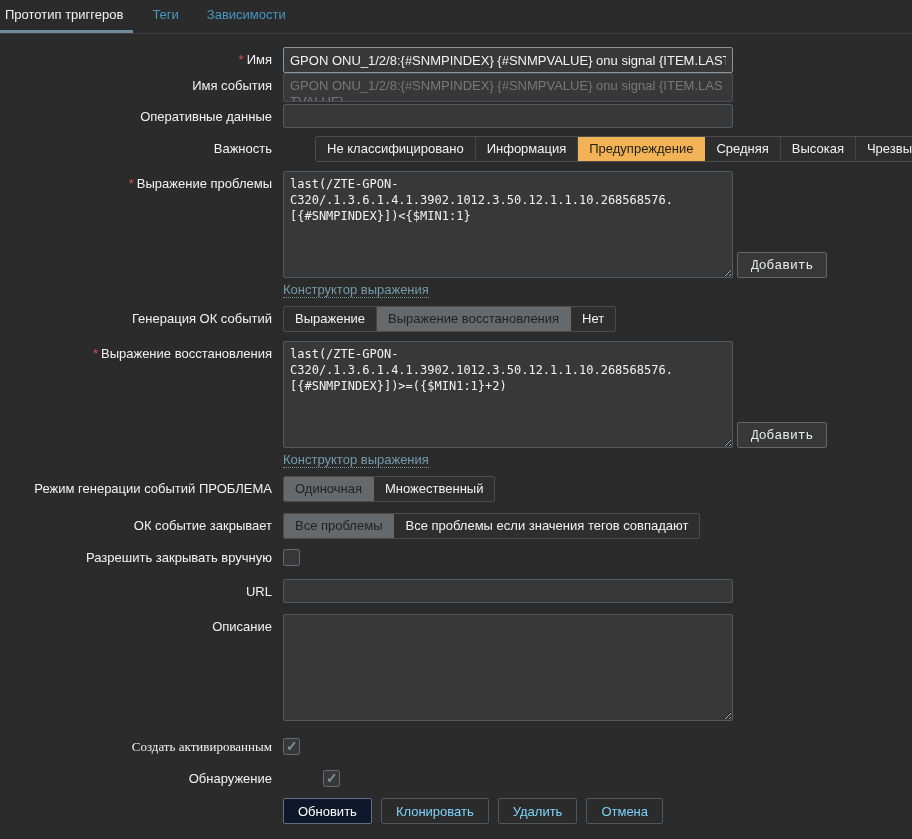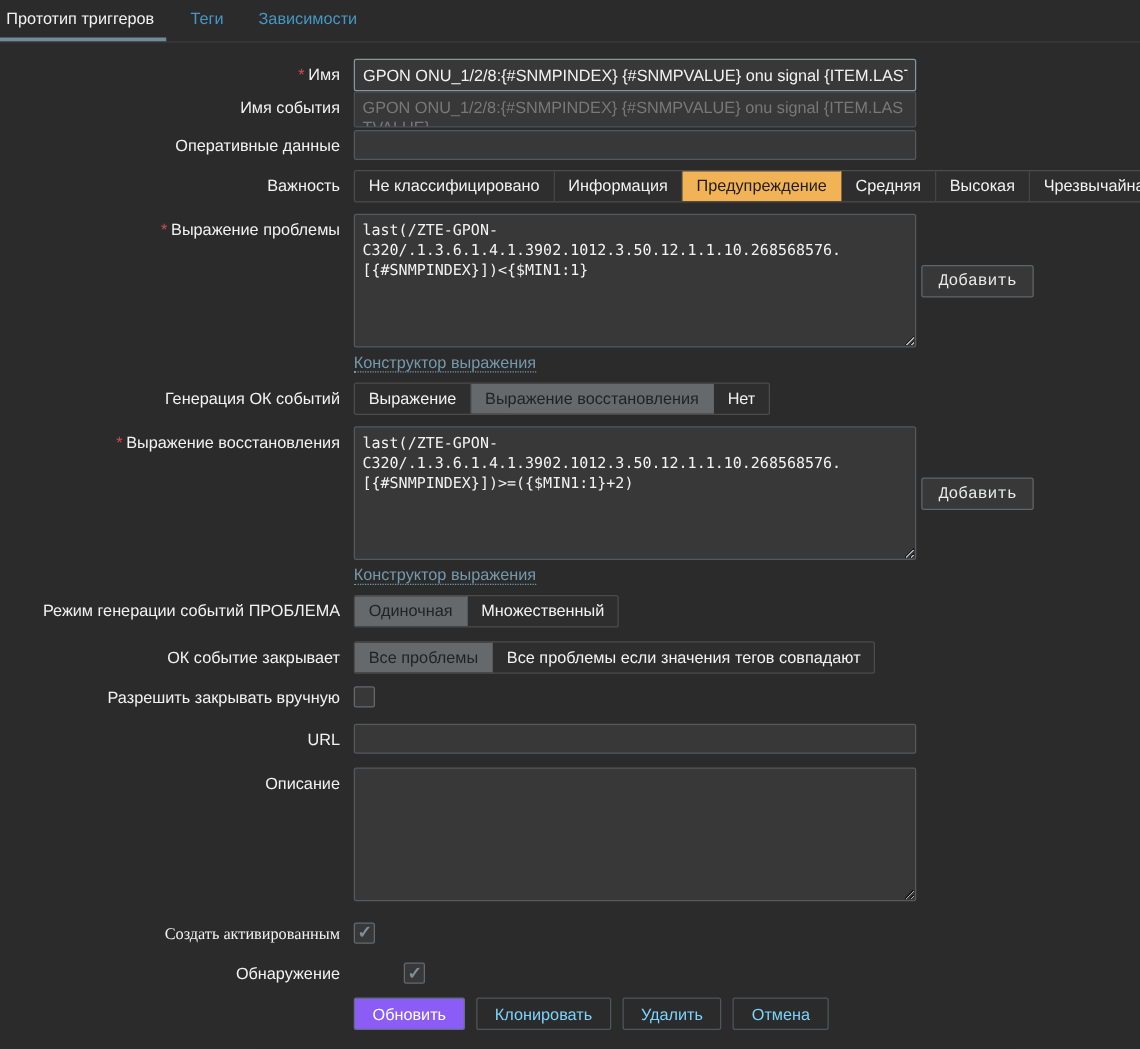--- a/index.html
+++ b/index.html
@@ -38,21 +38,21 @@
     text-align: right; padding-top: 5px;
     color: #f2f2f2; line-height: 16px;
   }
   .row-label .req { color: #d64b4b; margin-right: 3px; }
   .row-field { margin-left: 11px; }
 
   
   .r-name   { margin-bottom: 0; }
   .r-event  { margin-bottom: 2px;  }
   .r-opdata { margin-bottom: 8px;  }
-  .r-sev    { margin-bottom: 9px;  }
+  .r-sev    { margin-bottom: 9px; gap: 32px;  }
   .r-expr   { margin-bottom: 8px;  }
   .r-okgen  { margin-bottom: 9px;  }
   .r-mode   { margin-bottom: 11px; }
   .r-closes { margin-bottom: 9px;  }
   .r-manual { margin-bottom: 13px; }
   .r-url    { margin-bottom: 11px; }
   .r-desc   { margin-bottom: 16px; }
   .r-cb1    { margin-bottom: 14px; font-family: Liberation Serif, serif; }
   .r-cb2    { margin-bottom: 11px; gap: 40px; }
 
@@ -70,21 +70,21 @@
     height: 29px; resize: none; overflow: hidden;
     color: #787878; border-color: #4c5055; word-break: break-all;
   }
   .ta-expr {
     height: 107px; resize: vertical; overflow: hidden;
     font-family: "DejaVu Sans Mono", monospace; font-size: 12px;
     white-space: pre-wrap;
   }
   .ta-desc { height: 107px; resize: vertical; }
 
-  .expr-wrap { display: flex; align-items: center; }
+  .expr-wrap { display: flex; align-items: flex-end; }
   .btn-add {
     margin-left: 4px; height: 26px; padding: 0 13px;
     background: #383838; border: 1px solid #616568; border-radius: 2px;
     color: #e9ebec; font-family: Liberation Mono, monospace; font-size: 13px;
     cursor: pointer; white-space: nowrap;
   }
   .link {
     display: inline-block; margin-top: 4px;
     color: #7499ab; text-decoration: none;
     border-bottom: 1px dotted #7499ab; cursor: pointer;
@@ -116,21 +116,21 @@
     content: "✓"; position: absolute; left: 2px; top: -1px;
     color: #7c8f9c; font-size: 14px; font-weight: bold; line-height: 17px;
   }
 
   
   .footer { display: flex; margin-left: 283px; }
   .btn {
     height: 26px; padding: 0 14px; border-radius: 2px; cursor: pointer;
     font-family: "Liberation Sans", sans-serif; font-size: 13px;
   }
-  .btn-primary { background: #8b5cf6; border: 1px solid #5f707e; color: #ffffff; }
+  .btn-primary { background: #0f172a; border: 1px solid #5f707e; color: #ffffff; }
   .btn-outline {
     background: transparent; border: 1px solid #4f565c; color: #7dd3fc;
     margin-left: 9px;
   }
 </style>
 </head>
 <body>
 
 <div class="tabbar">
   <div class="tab active">Прототип триггеров</div>

